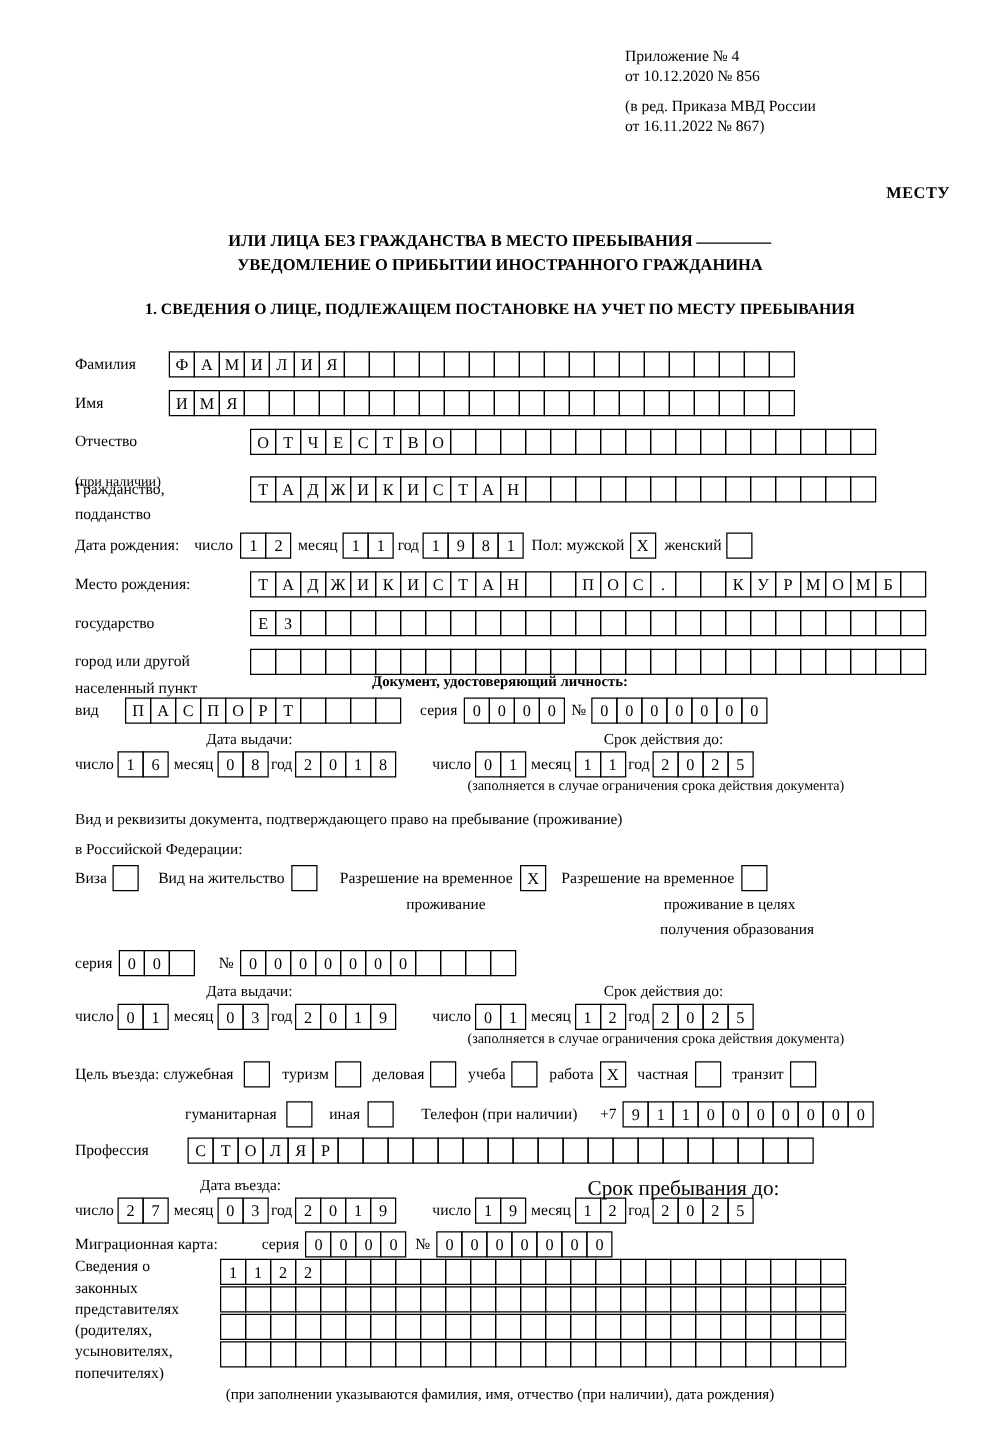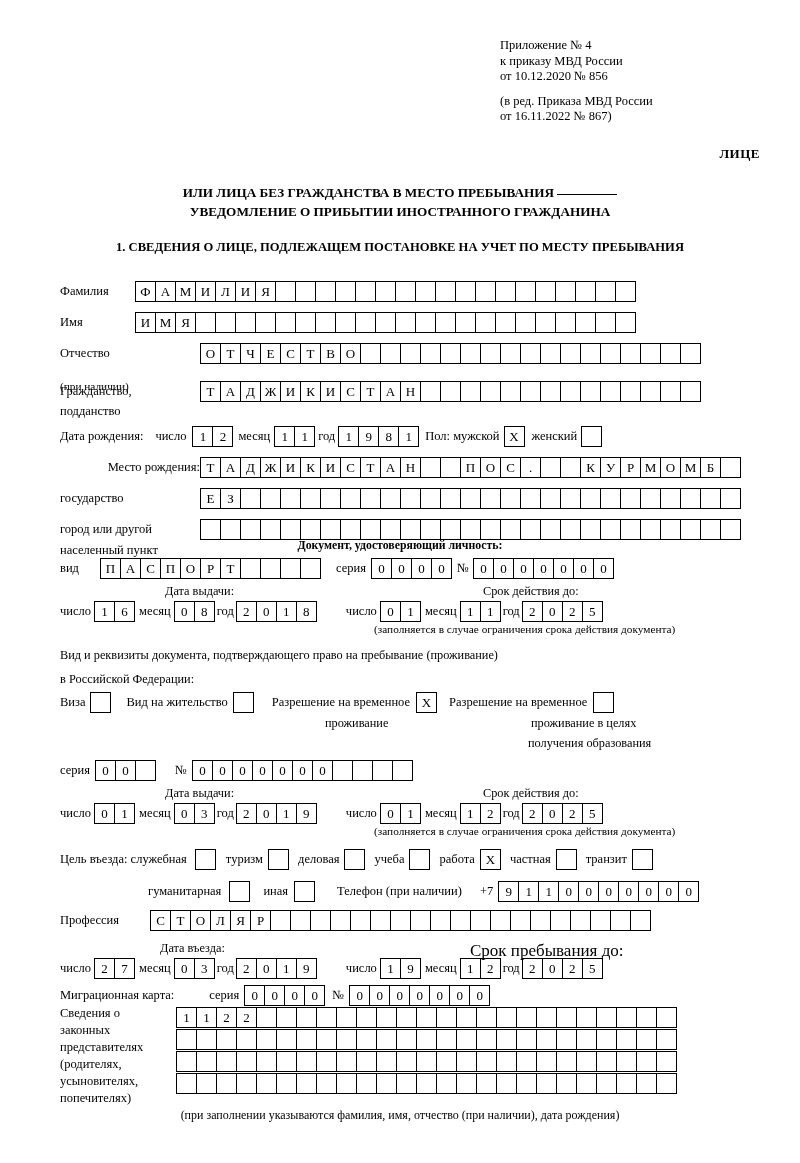--- a/index.html
+++ b/index.html
@@ -124,27 +124,26 @@
     line-height: 17px;
   }
 </style>
 </head>
 <body>
 
 <div class="page">
 
   <div class="hdr">
     <div>Приложение № 4</div>
-    <div>к приказу МВД России</div>
     <div>от 10.12.2020 № 856</div>
     <div class="grp2">(в ред. Приказа МВД России</div>
     <div>от 16.11.2022 № 867)</div>
   </div>
 
-  <div class="forma">ЛИЦЕ</div>
+  <div class="forma">МЕСТУ</div>
 
   <div class="title">
     <div><span>ИЛИ ЛИЦА БЕЗ ГРАЖДАНСТВА В МЕСТО ПРЕБЫВАНИЯ</span> <span class="under"></span></div>
     <div>УВЕДОМЛЕНИЕ О ПРИБЫТИИ ИНОСТРАННОГО ГРАЖДАНИНА</div>
   </div>
 
   <div class="section1">1. СВЕДЕНИЯ О ЛИЦЕ, ПОДЛЕЖАЩЕМ ПОСТАНОВКЕ НА УЧЕТ ПО МЕСТУ ПРЕБЫВАНИЯ</div>
 
   <div class="row" style="top:281px; left:60px;">
     <span class="lbl" style="width:75px; display:inline-block;">Фамилия</span>
@@ -301,21 +300,21 @@
     <span class="lbl">Пол: мужской</span>
     <span style="width:4px;"></span>
     <span class="box" id="box-male">Х</span>
     <span style="width:7px;"></span>
     <span class="lbl">женский</span>
     <span style="width:4px;"></span>
     <span class="box" id="box-female"></span>
   </div>
 
   <div class="row" style="top:457px; left:60px;">
-    <span class="lbl" style="width:140px; display:inline-block;text-align:right;">Место рождения:</span>
+    <span class="lbl" style="width:140px; display:inline-block;">Место рождения:</span>
     <span class="cells" id="cells-birthplace-state">
         <span class="cell">Т</span>
         <span class="cell">А</span>
         <span class="cell">Д</span>
         <span class="cell">Ж</span>
         <span class="cell">И</span>
         <span class="cell">К</span>
         <span class="cell">И</span>
         <span class="cell">С</span>
         <span class="cell">Т</span>

